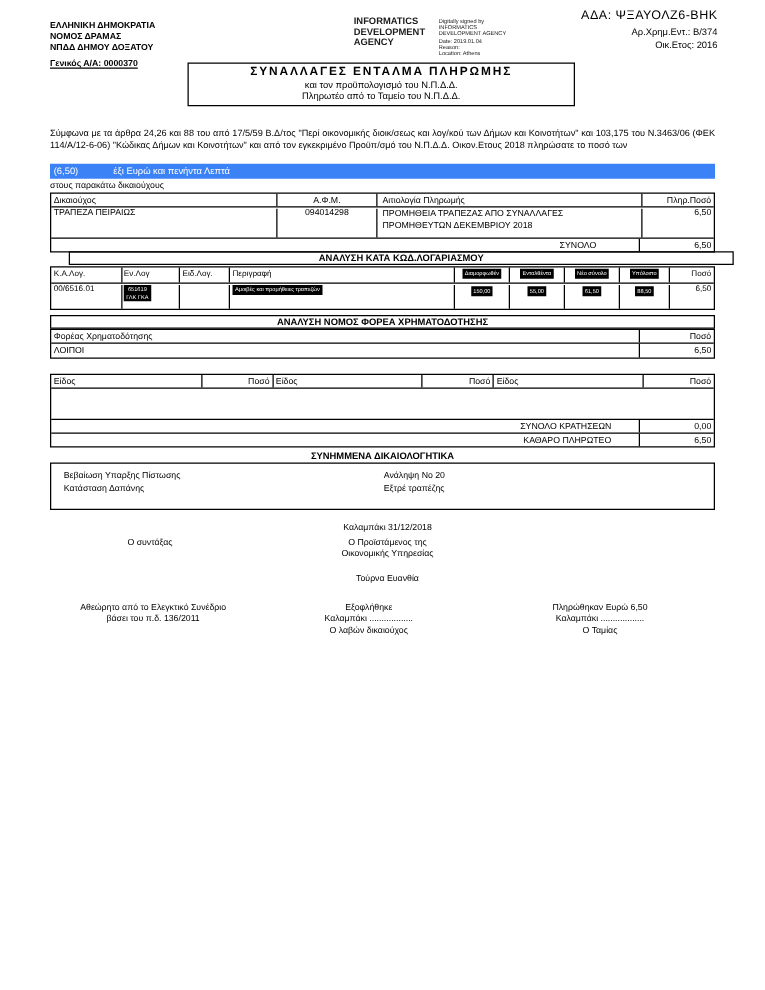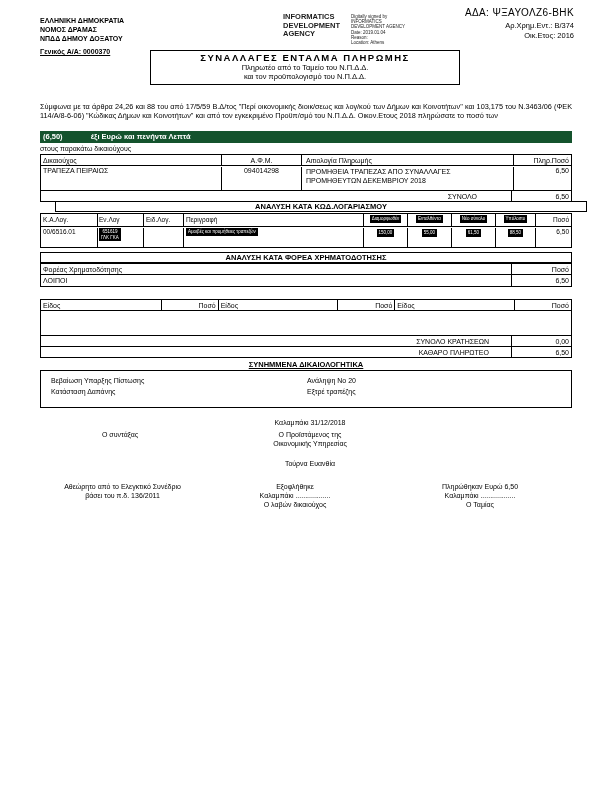--- a/index.html
+++ b/index.html
@@ -32,21 +32,21 @@
     padding:2px 0 3px; font-size:7.5px; line-height:9px;
   }
   .doc-title { font-size:9.5px; font-weight:bold; letter-spacing:1.5px; margin-bottom:1px; }
 
   .addressee { position:absolute; left:0; right:0; top:91px; text-align:center; font-size:8px; font-weight:bold; text-decoration:underline; }
 
   .legal { position:absolute; left:40px; width:532px; top:103px; font-size:7.3px; line-height:8.8px; text-align:justify; }
 
   .amount-bar {
     position:absolute; left:40px; width:532px; top:131px; height:12px;
-    background:#14532d; color:#fff; font-size:7.5px; font-weight:bold; line-height:12px; padding-left:3px;
+    background:#3b82f6; color:#fff; font-size:7.5px; font-weight:normal; line-height:12px; padding-left:3px;
   }
   .amt-words { margin-left:26px; }
 
   .ben-note { position:absolute; left:40px; top:145px; font-size:7px; }
 
   
   .t1 { position:absolute; left:40px; width:532px; top:154px; border:1px solid #000; font-size:7px; }
   .t1r { display:flex; }
   .t1 .c1 { width:180px; padding-left:2px; }
   .t1 .c2 { width:80px; text-align:center; border-left:1px solid #000; }
@@ -100,21 +100,21 @@
   .t4h { display:flex; height:11px; line-height:11px; border-bottom:1px solid #000; }
   .t4h .e { width:120px; padding-left:2px; }
   .t4h .e + .p + .e, .t4h .p + .e { border-left:1px solid #000; }
   .t4h .p { width:57px; text-align:right; padding-right:2px; border-left:1px solid #000; }
   .t4empty { height:24px; }
   .t4tot { display:flex; height:11px; line-height:11px; border-top:1px solid #000; justify-content:flex-end; }
   .t4tot .lbl { padding-right:22px; }
   .t4tot .val { width:60px; text-align:right; padding-right:2px; border-left:1px solid #000; }
 
   
-  .att-title { position:absolute; left:0; right:0; top:360px; text-align:center; font-size:7.5px; font-weight:bold;text-decoration:underline; }
+  .att-title { position:absolute; left:0; right:0; top:360px; text-align:center; font-size:7.5px; font-weight:bold; }
   .att-box { position:absolute; left:40px; width:532px; top:370px; height:38px; border:1px solid #000; font-size:7px; display:flex; }
   .att-col { line-height:11px; padding-top:4px; }
   .att-col.l { width:262px; padding-left:10px; }
   .att-col.r { flex:1; padding-left:4px; }
 
   
   .sig { position:absolute; font-size:7px; text-align:center; line-height:9px; }
   .sig-place   { left:230px; width:160px; top:418px; }
   .sig-drafter { left:60px;  width:120px; top:430px; }
   .sig-head    { left:230px; width:160px; top:430px; }
@@ -148,26 +148,26 @@
   </div>
 
   <div class="hdr-right">
     <div class="ada">ΑΔΑ: ΨΞΑΥΟΛΖ6-ΒΗΚ</div>
     <div>Αρ.Χρημ.Εντ.: Β/374</div>
     <div>Οικ.Ετος: 2016</div>
   </div>
 
   <div class="title-box">
     <div class="doc-title">ΣΥΝΑΛΛΑΓΕΣ ΕΝΤΑΛΜΑ ΠΛΗΡΩΜΗΣ</div>
+    <div>και τον προϋπολογισμό του Ν.Π.Δ.Δ.</div>
     <div>Πληρωτέο από το Ταμείο του Ν.Π.Δ.Δ.</div>
-    <div>και τον προϋπολογισμό του Ν.Π.Δ.Δ.</div>
-  </div>
-
-
-  <div class="legal">Σύμφωνα με τα άρθρα 24,26 και 88 του από 17/5/59 Β.Δ/τος "Περί οικονομικής διοικ/σεως και λογ/κού των Δήμων και Κοινοτήτων" και 103,175 του Ν.3463/06 (ΦΕΚ 114/Α/8-6-06) "Κώδικας Δήμων και Κοινοτήτων" και από τον εγκεκριμένο Προϋπ/σμό του Ν.Π.Δ.Δ. Οικον.Ετους 2018 πληρώσατε το ποσό των</div>
+  </div>
+
+
+  <div class="legal">Σύμφωνα με τα άρθρα 24,26 και 88 του από 17/5/59 Β.Δ/τος "Περί οικονομικής διοικ/σεως και λογ/κού των Δήμων και Κοινοτήτων" και 103,175 του Ν.3463/06 (ΦΕΚ 114/Α/12-6-06) "Κώδικας Δήμων και Κοινοτήτων" και από τον εγκεκριμένο Προϋπ/σμό του Ν.Π.Δ.Δ. Οικον.Ετους 2018 πληρώσατε το ποσό των</div>
 
   <div class="amount-bar">
     <span class="amt-num">(6,50)</span>
     <span class="amt-words">έξι Ευρώ και πενήντα Λεπτά</span>
   </div>
   <div class="ben-note">στους παρακάτω δικαιούχους</div>
 
   <div class="t1">
     <div class="t1r t1h">
       <div class="c1">Δικαιούχος</div>
@@ -214,21 +214,21 @@
       <div class="ei"></div>
       <div class="de"><span class="chip">Αμοιβές και προμήθειες τραπεζών</span></div>
       <div class="n"><span class="chip">150,00</span></div>
       <div class="n"><span class="chip">55,00</span></div>
       <div class="n"><span class="chip">61,50</span></div>
       <div class="n n4"><span class="chip">88,50</span></div>
       <div class="po">6,50</div>
     </div>
   </div>
 
-  <div class="sec-bar bar2">ΑΝΑΛΥΣΗ ΚΑΤΑ ΦΟΡΕΑ ΧΡΗΜΑΤΟΔΟΤΗΣΗΣ</div>
+  <div class="sec-bar bar2">ΑΝΑΛΥΣΗ ΝΟΜΟΣ ΦΟΡΕΑ ΧΡΗΜΑΤΟΔΟΤΗΣΗΣ</div>
   <div class="t3">
     <div class="t3r t3h">
       <div class="fl">Φορέας Χρηματοδότησης</div>
       <div class="fr">Ποσό</div>
     </div>
     <div class="t3r">
       <div class="fl">ΛΟΙΠΟΙ</div>
       <div class="fr">6,50</div>
     </div>
   </div>

